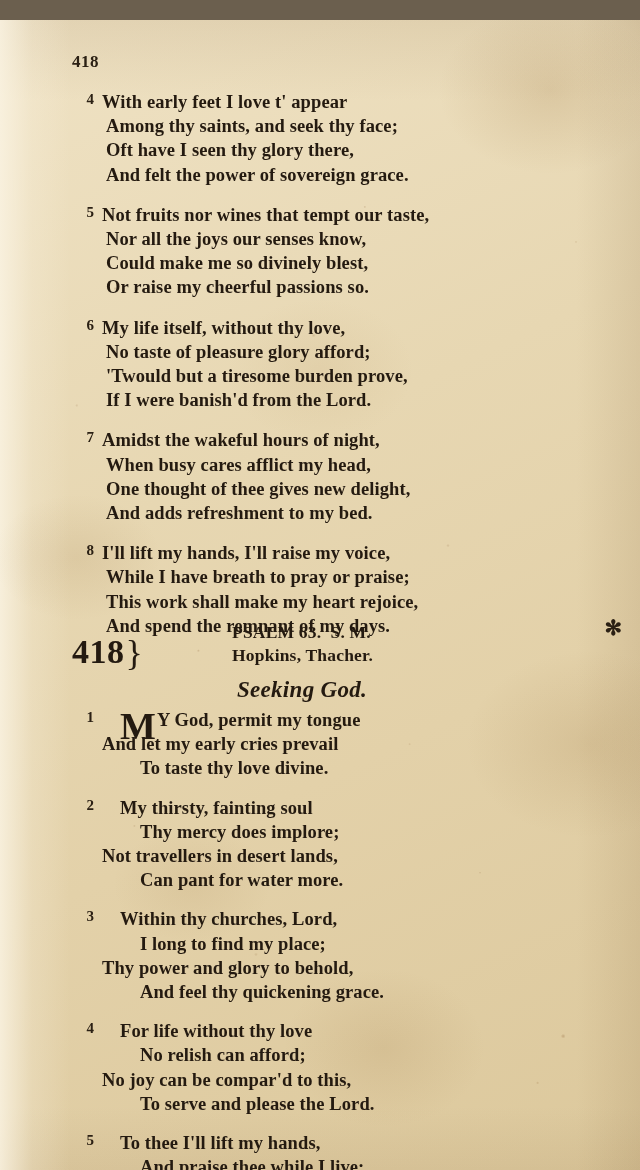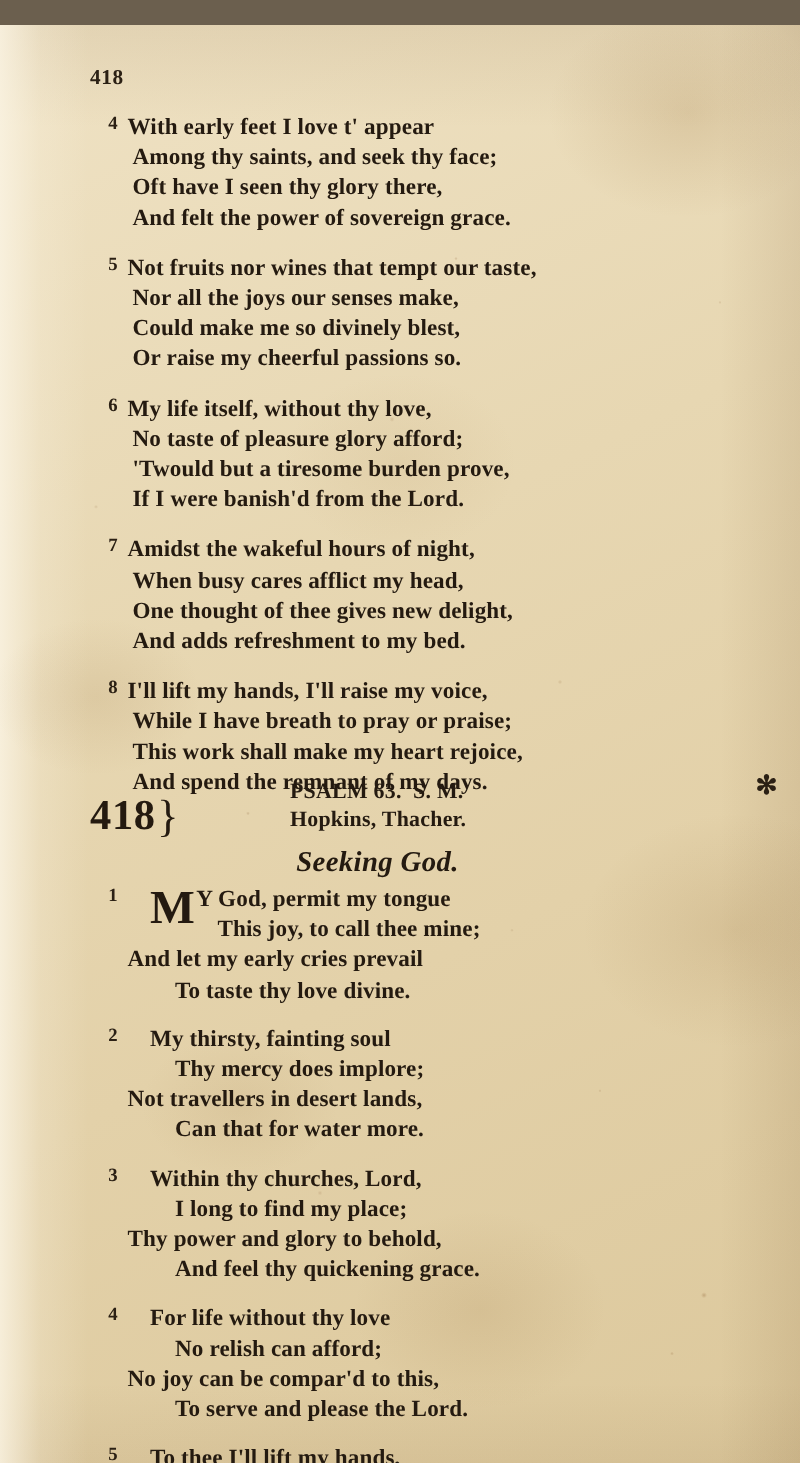--- a/index.html
+++ b/index.html
@@ -229,21 +229,21 @@
             <div class="line i0">With early feet I love t' appear</div>
             <div class="line i1">Among thy saints, and seek thy face;</div>
             <div class="line i1">Oft have I seen thy glory there,</div>
             <div class="line i1">And felt the power of sovereign grace.</div>
           </div>
         </div>
         <div class="stanza">
           <div class="verse-num">5</div>
           <div class="lines">
             <div class="line i0">Not fruits nor wines that tempt our taste,</div>
-            <div class="line i1">Nor all the joys our senses make,</div>
+            <div class="line i1">Nor all the joys our senses know,</div>
             <div class="line i1">Could make me so divinely blest,</div>
             <div class="line i1">Or raise my cheerful passions so.</div>
           </div>
         </div>
         <div class="stanza">
           <div class="verse-num">6</div>
           <div class="lines">
             <div class="line i0">My life itself, without thy love,</div>
             <div class="line i1">No taste of pleasure glory afford;</div>
             <div class="line i1">'Twould but a tiresome burden prove,</div>
@@ -282,32 +282,31 @@
     </div>
 
     <div class="subtitle">Seeking God.</div>
 
     <div id="psalm-body">
         <div class="stanza dropcap-stanza">
           <div class="verse-num">1</div>
           <div class="lines">
             <span class="dropcap">M</span>
             <div class="line dc-a">Y God, permit my tongue</div>
-            <div class="line dc-b">This joy, to call thee mine;</div>
             <div class="line i2">And let my early cries prevail</div>
             <div class="line i1">To taste thy love divine.</div>
           </div>
         </div>
         <div class="stanza">
           <div class="verse-num">2</div>
           <div class="lines">
             <div class="line i0">My thirsty, fainting soul</div>
             <div class="line i1">Thy mercy does implore;</div>
             <div class="line i2">Not travellers in desert lands,</div>
-            <div class="line i1">Can that for water more.</div>
+            <div class="line i1">Can pant for water more.</div>
           </div>
         </div>
         <div class="stanza">
           <div class="verse-num">3</div>
           <div class="lines">
             <div class="line i0">Within thy churches, Lord,</div>
             <div class="line i1">I long to find my place;</div>
             <div class="line i2">Thy power and glory to behold,</div>
             <div class="line i1">And feel thy quickening grace.</div>
           </div>

